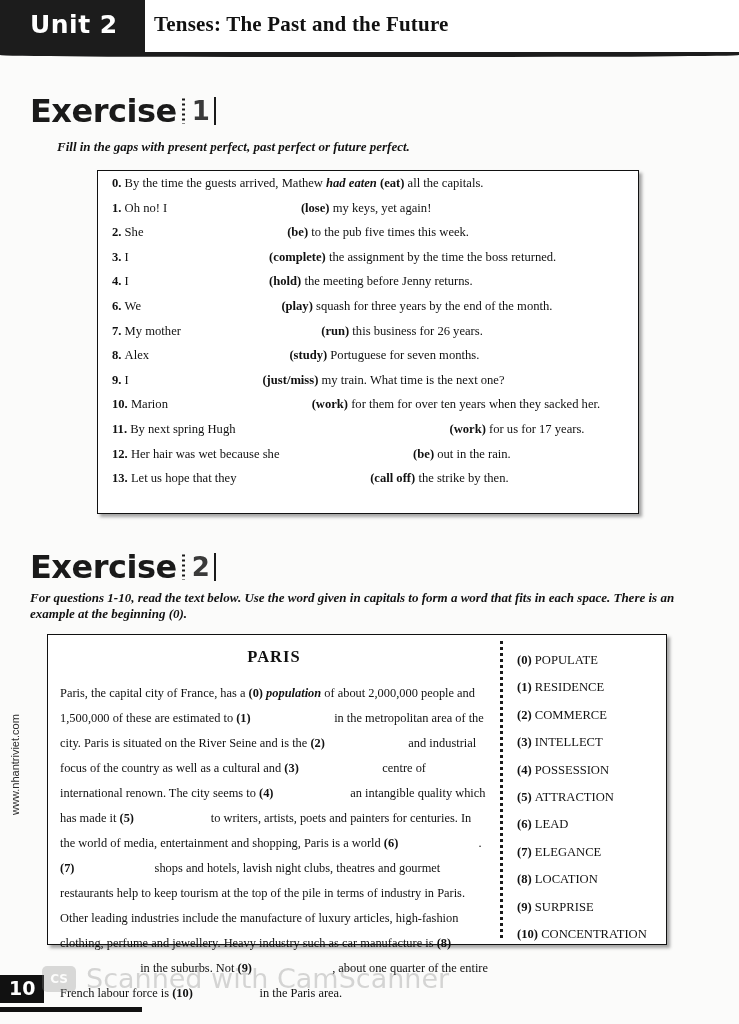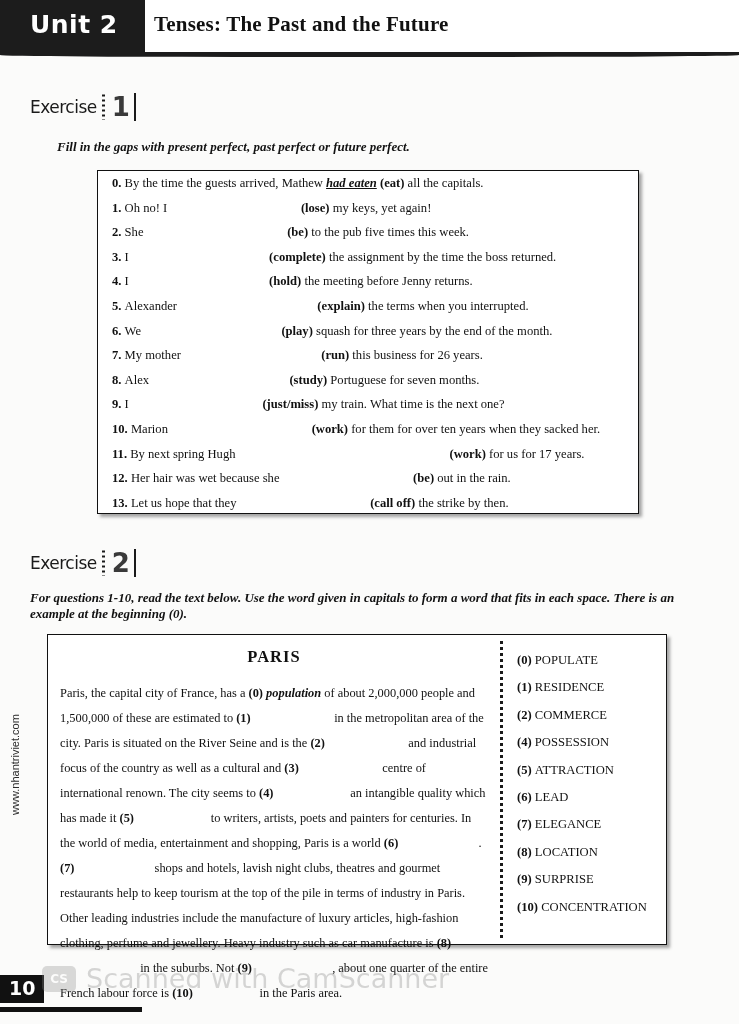--- a/index.html
+++ b/index.html
@@ -73,22 +73,22 @@
     border-radius: 0 0 40% 40%;
   }
 
   
   .exercise-heading {
     position: absolute;
     height: 30px;
   }
   .ex-word {
     font-family: "DejaVu Sans", sans-serif;
-    font-size: 17px;
-    font-weight: 400;
+    font-size: 32px;
+    font-weight: 700;
     letter-spacing: -0.5px;
     color: #1a1a1a;
     display: inline-block;
     vertical-align: middle;
   }
   .ex-dots {
     display: inline-block;
     vertical-align: middle;
     width: 3px;
     height: 26px;
@@ -148,21 +148,20 @@
     line-height: 24.6px;
     color: #111111;
     white-space: nowrap;
     padding-left: 14px;
   }
   .gapline .num { font-weight: 700; }
   .gapline .cue { font-weight: 700; }
   .gapline .ans {
     font-weight: 700;
     font-style: italic;
-    text-decoration: underline;
   }
   .dots {
     display: inline-block;
     vertical-align: baseline;
     height: 1em;
     overflow: hidden;
     letter-spacing: 1.6px;
     color: #111111;
   }
   .dots::before {
@@ -309,21 +308,20 @@
 
 <div class="instruction" style="left:57px; top:139px; width:600px;">Fill in the gaps with present perfect, past perfect or future perfect.</div>
 
 <div class="panel" id="ex1-panel">
   <div id="ex1-list">
       <div class="gapline"><span class="num">0. </span><span>By the time the guests arrived, Mathew </span><span class="ans">had eaten</span> <span class="cue">(eat)</span><span> all the capitals.</span></div>
       <div class="gapline"><span class="num">1. </span><span>Oh no! I </span><span class="dots" style="width: 127.3px;"></span> <span class="cue">(lose)</span><span> my keys, yet again!</span></div>
       <div class="gapline"><span class="num">2. </span><span>She </span><span class="dots" style="width: 137.35px;"></span> <span class="cue">(be)</span><span> to the pub five times this week.</span></div>
       <div class="gapline"><span class="num">3. </span><span>I </span><span class="dots" style="width: 134px;"></span> <span class="cue">(complete)</span><span> the assignment by the time the boss returned.</span></div>
       <div class="gapline"><span class="num">4. </span><span>I </span><span class="dots" style="width: 134px;"></span> <span class="cue">(hold)</span><span> the meeting before Jenny returns.</span></div>
-      <div class="gapline"><span class="num">5. </span><span>Alexander </span><span class="dots" style="width: 134px;"></span> <span class="cue">(explain)</span><span> the terms when you interrupted.</span></div>
       <div class="gapline"><span class="num">6. </span><span>We </span><span class="dots" style="width: 134px;"></span> <span class="cue">(play)</span><span> squash for three years by the end of the month.</span></div>
       <div class="gapline"><span class="num">7. </span><span>My mother </span><span class="dots" style="width: 134px;"></span> <span class="cue">(run)</span><span> this business for 26 years.</span></div>
       <div class="gapline"><span class="num">8. </span><span>Alex </span><span class="dots" style="width: 134px;"></span> <span class="cue">(study)</span><span> Portuguese for seven months.</span></div>
       <div class="gapline"><span class="num">9. </span><span>I </span><span class="dots" style="width: 127.3px;"></span> <span class="cue">(just/miss)</span><span> my train. What time is the next one?</span></div>
       <div class="gapline"><span class="num">10. </span><span>Marion </span><span class="dots" style="width: 137.35px;"></span> <span class="cue">(work)</span><span> for them for over ten years when they sacked her.</span></div>
       <div class="gapline"><span class="num">11. </span><span>By next spring Hugh </span><span class="dots" style="width: 207.7px;"></span> <span class="cue">(work)</span><span> for us for 17 years.</span></div>
       <div class="gapline"><span class="num">12. </span><span>Her hair was wet because she </span><span class="dots" style="width: 127.3px;"></span> <span class="cue">(be)</span><span> out in the rain.</span></div>
       <div class="gapline"><span class="num">13. </span><span>Let us hope that they </span><span class="dots" style="width: 127.3px;"></span> <span class="cue">(call off)</span><span> the strike by then.</span></div>
     </div>
 </div>
@@ -337,20 +335,21 @@
 <div class="panel" id="ex2-panel">
   <div class="passage-col">
     <div class="passage-title">PARIS</div>
     <div class="passage-body" id="passage-body"><span>Paris, the capital city of France, has a </span><span class="num">(0)</span><span class="ans"> population</span><span> of about 2,000,000 people and 1,500,000 of these are estimated to </span><span class="num">(1)</span><span class="dots" style="width: 80.4px;"></span><span> in the metropolitan area of the city. Paris is situated on the River Seine and is the </span><span class="num">(2)</span><span class="dots" style="width: 80.4px;"></span><span> and industrial focus of the country as well as a cultural and </span><span class="num">(3)</span><span class="dots" style="width: 80.4px;"></span><span> centre of international renown. The city seems to </span><span class="num">(4)</span><span class="dots" style="width: 73.7px;"></span><span> an intangible quality which has made it </span><span class="num">(5)</span><span class="dots" style="width: 73.7px;"></span><span> to writers, artists, poets and painters for centuries. In the world of media, entertainment and shopping, Paris is a world </span><span class="num">(6)</span><span class="dots" style="width: 77.05px;"></span><span> . </span><span class="num">(7)</span><span class="dots" style="width: 77.05px;"></span><span> shops and hotels, lavish night clubs, theatres and gourmet restaurants help to keep tourism at the top of the pile in terms of industry in Paris. Other leading industries include the manufacture of luxury articles, high-fashion clothing, perfume and jewellery. Heavy industry such as car manufacture is </span><span class="num">(8)</span><span class="dots" style="width: 77.05px;"></span><span> in the suburbs. Not </span><span class="num">(9)</span><span class="dots" style="width: 77.05px;"></span><span> , about one quarter of the entire French labour force is </span><span class="num">(10)</span><span class="dots" style="width: 63.65px;"></span><span> in the Paris area.</span></div>
   </div>
   <div class="dotted-divider"></div>
   <div class="words-col" id="word-list">
       <div class="word-item"><span class="num">(0) </span><span>POPULATE</span></div>
       <div class="word-item"><span class="num">(1) </span><span>RESIDENCE</span></div>
       <div class="word-item"><span class="num">(2) </span><span>COMMERCE</span></div>
+      <div class="word-item"><span class="num">(3) </span><span>INTELLECT</span></div>
       <div class="word-item"><span class="num">(4) </span><span>POSSESSION</span></div>
       <div class="word-item"><span class="num">(5) </span><span>ATTRACTION</span></div>
       <div class="word-item"><span class="num">(6) </span><span>LEAD</span></div>
       <div class="word-item"><span class="num">(7) </span><span>ELEGANCE</span></div>
       <div class="word-item"><span class="num">(8) </span><span>LOCATION</span></div>
       <div class="word-item"><span class="num">(9) </span><span>SURPRISE</span></div>
       <div class="word-item"><span class="num">(10) </span><span>CONCENTRATION</span></div>
     </div>
 </div>
 

